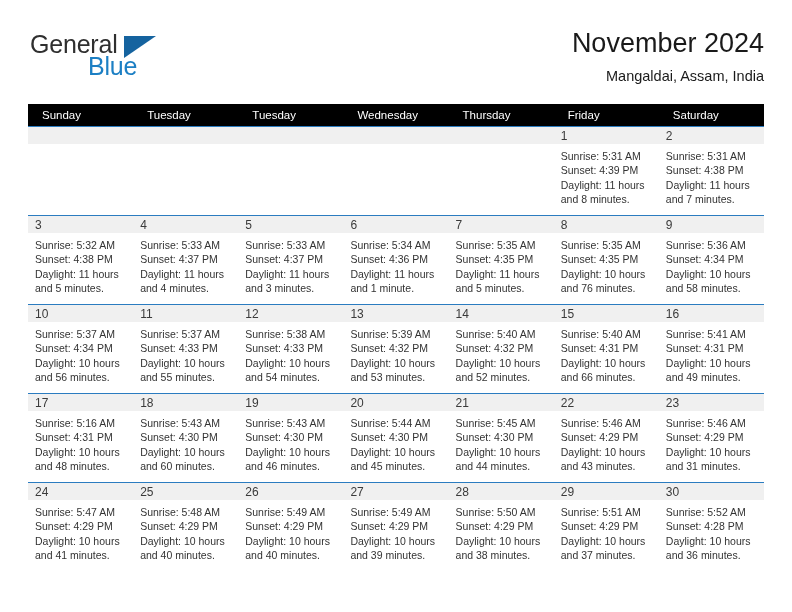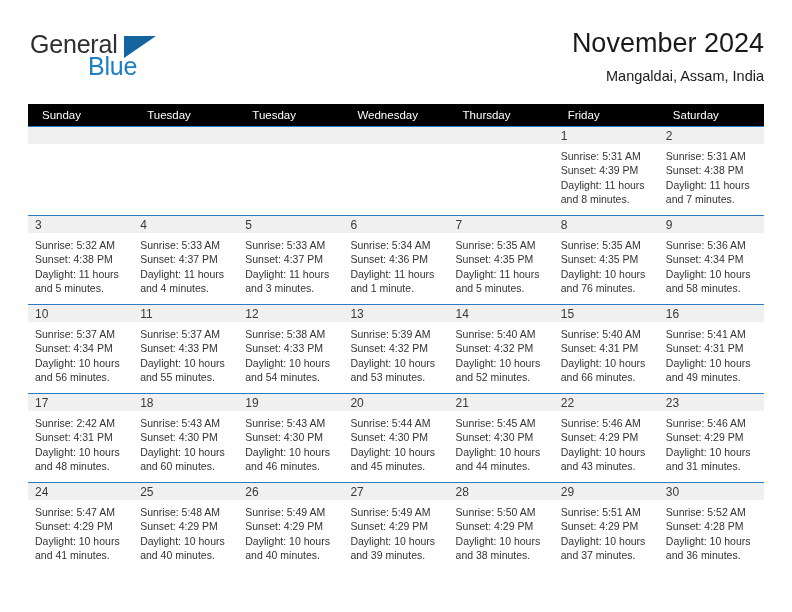--- a/index.html
+++ b/index.html
@@ -335,21 +335,21 @@
               <div>Sunset: 4:31 PM</div>
               <div>Daylight: 10 hours</div>
               <div>and 49 minutes.</div>
             </div>
           </td>
         </tr>
         <tr class="week-row">
           <td>
             <div class="daynum-strip">17</div>
             <div class="cell-body">
-              <div>Sunrise: 2:42 AM</div>
+              <div>Sunrise: 5:16 AM</div>
               <div>Sunset: 4:31 PM</div>
               <div>Daylight: 10 hours</div>
               <div>and 48 minutes.</div>
             </div>
           </td>
           <td>
             <div class="daynum-strip">18</div>
             <div class="cell-body">
               <div>Sunrise: 5:43 AM</div>
               <div>Sunset: 4:30 PM</div>

